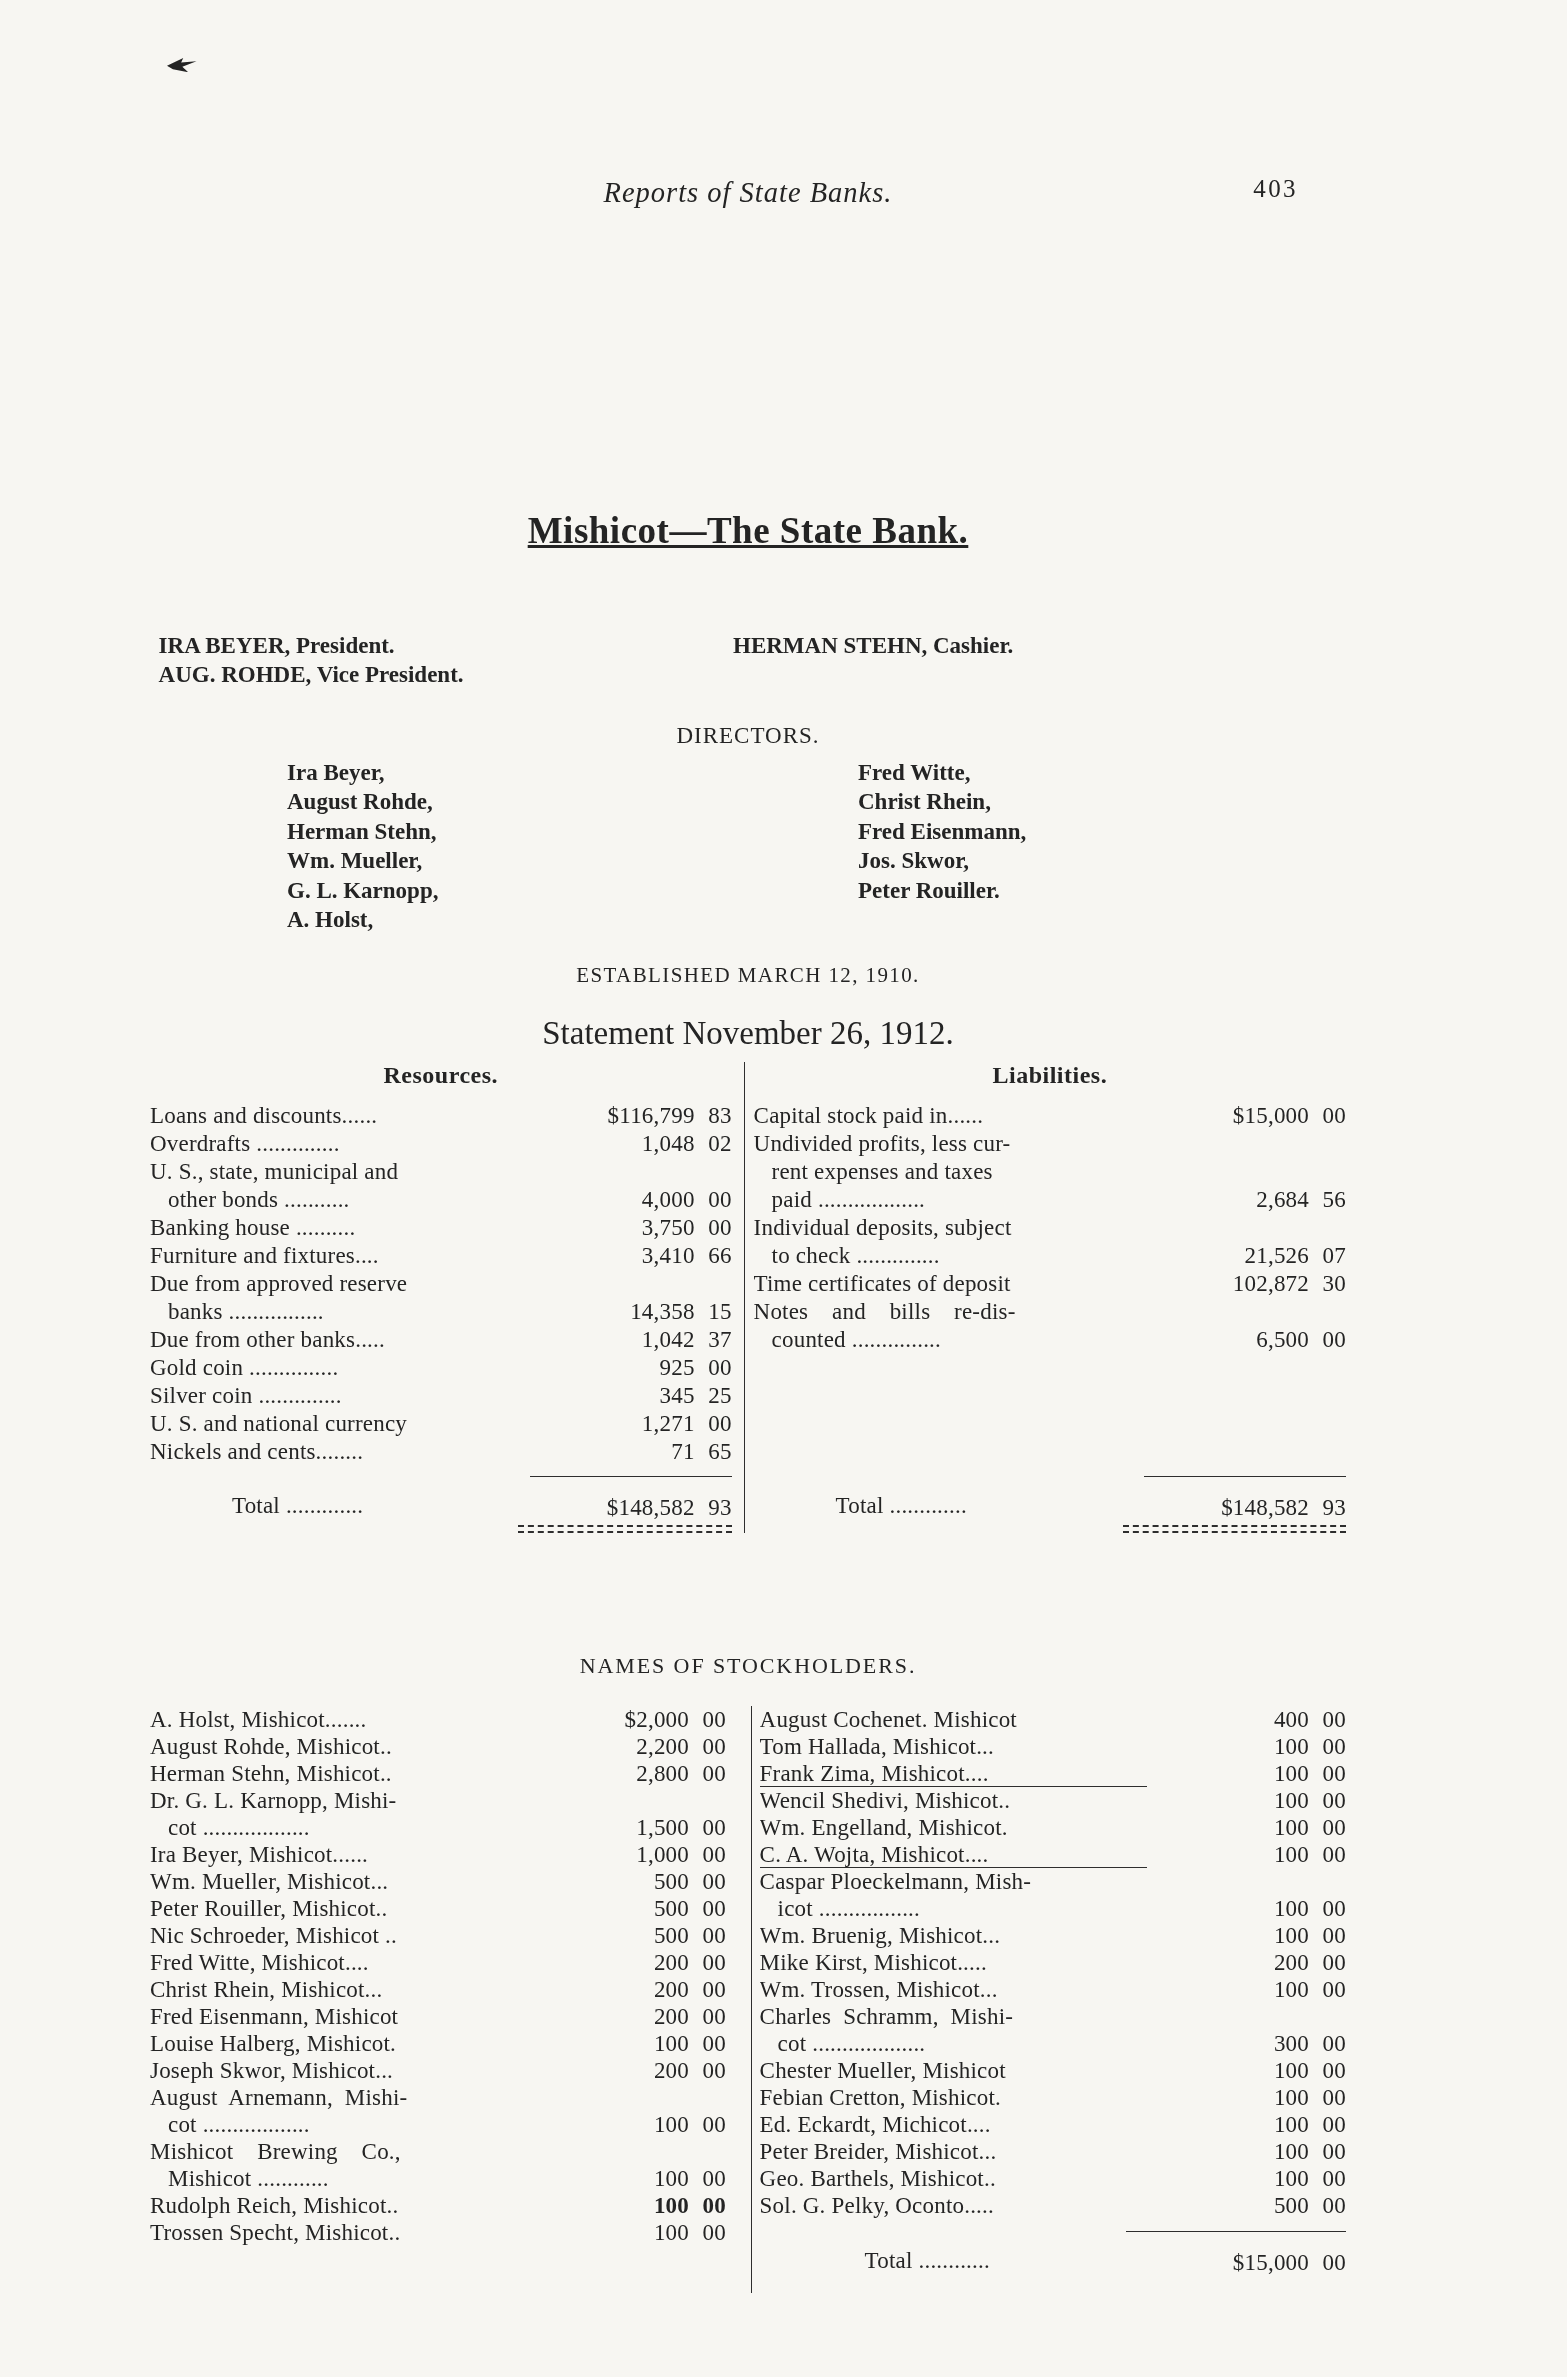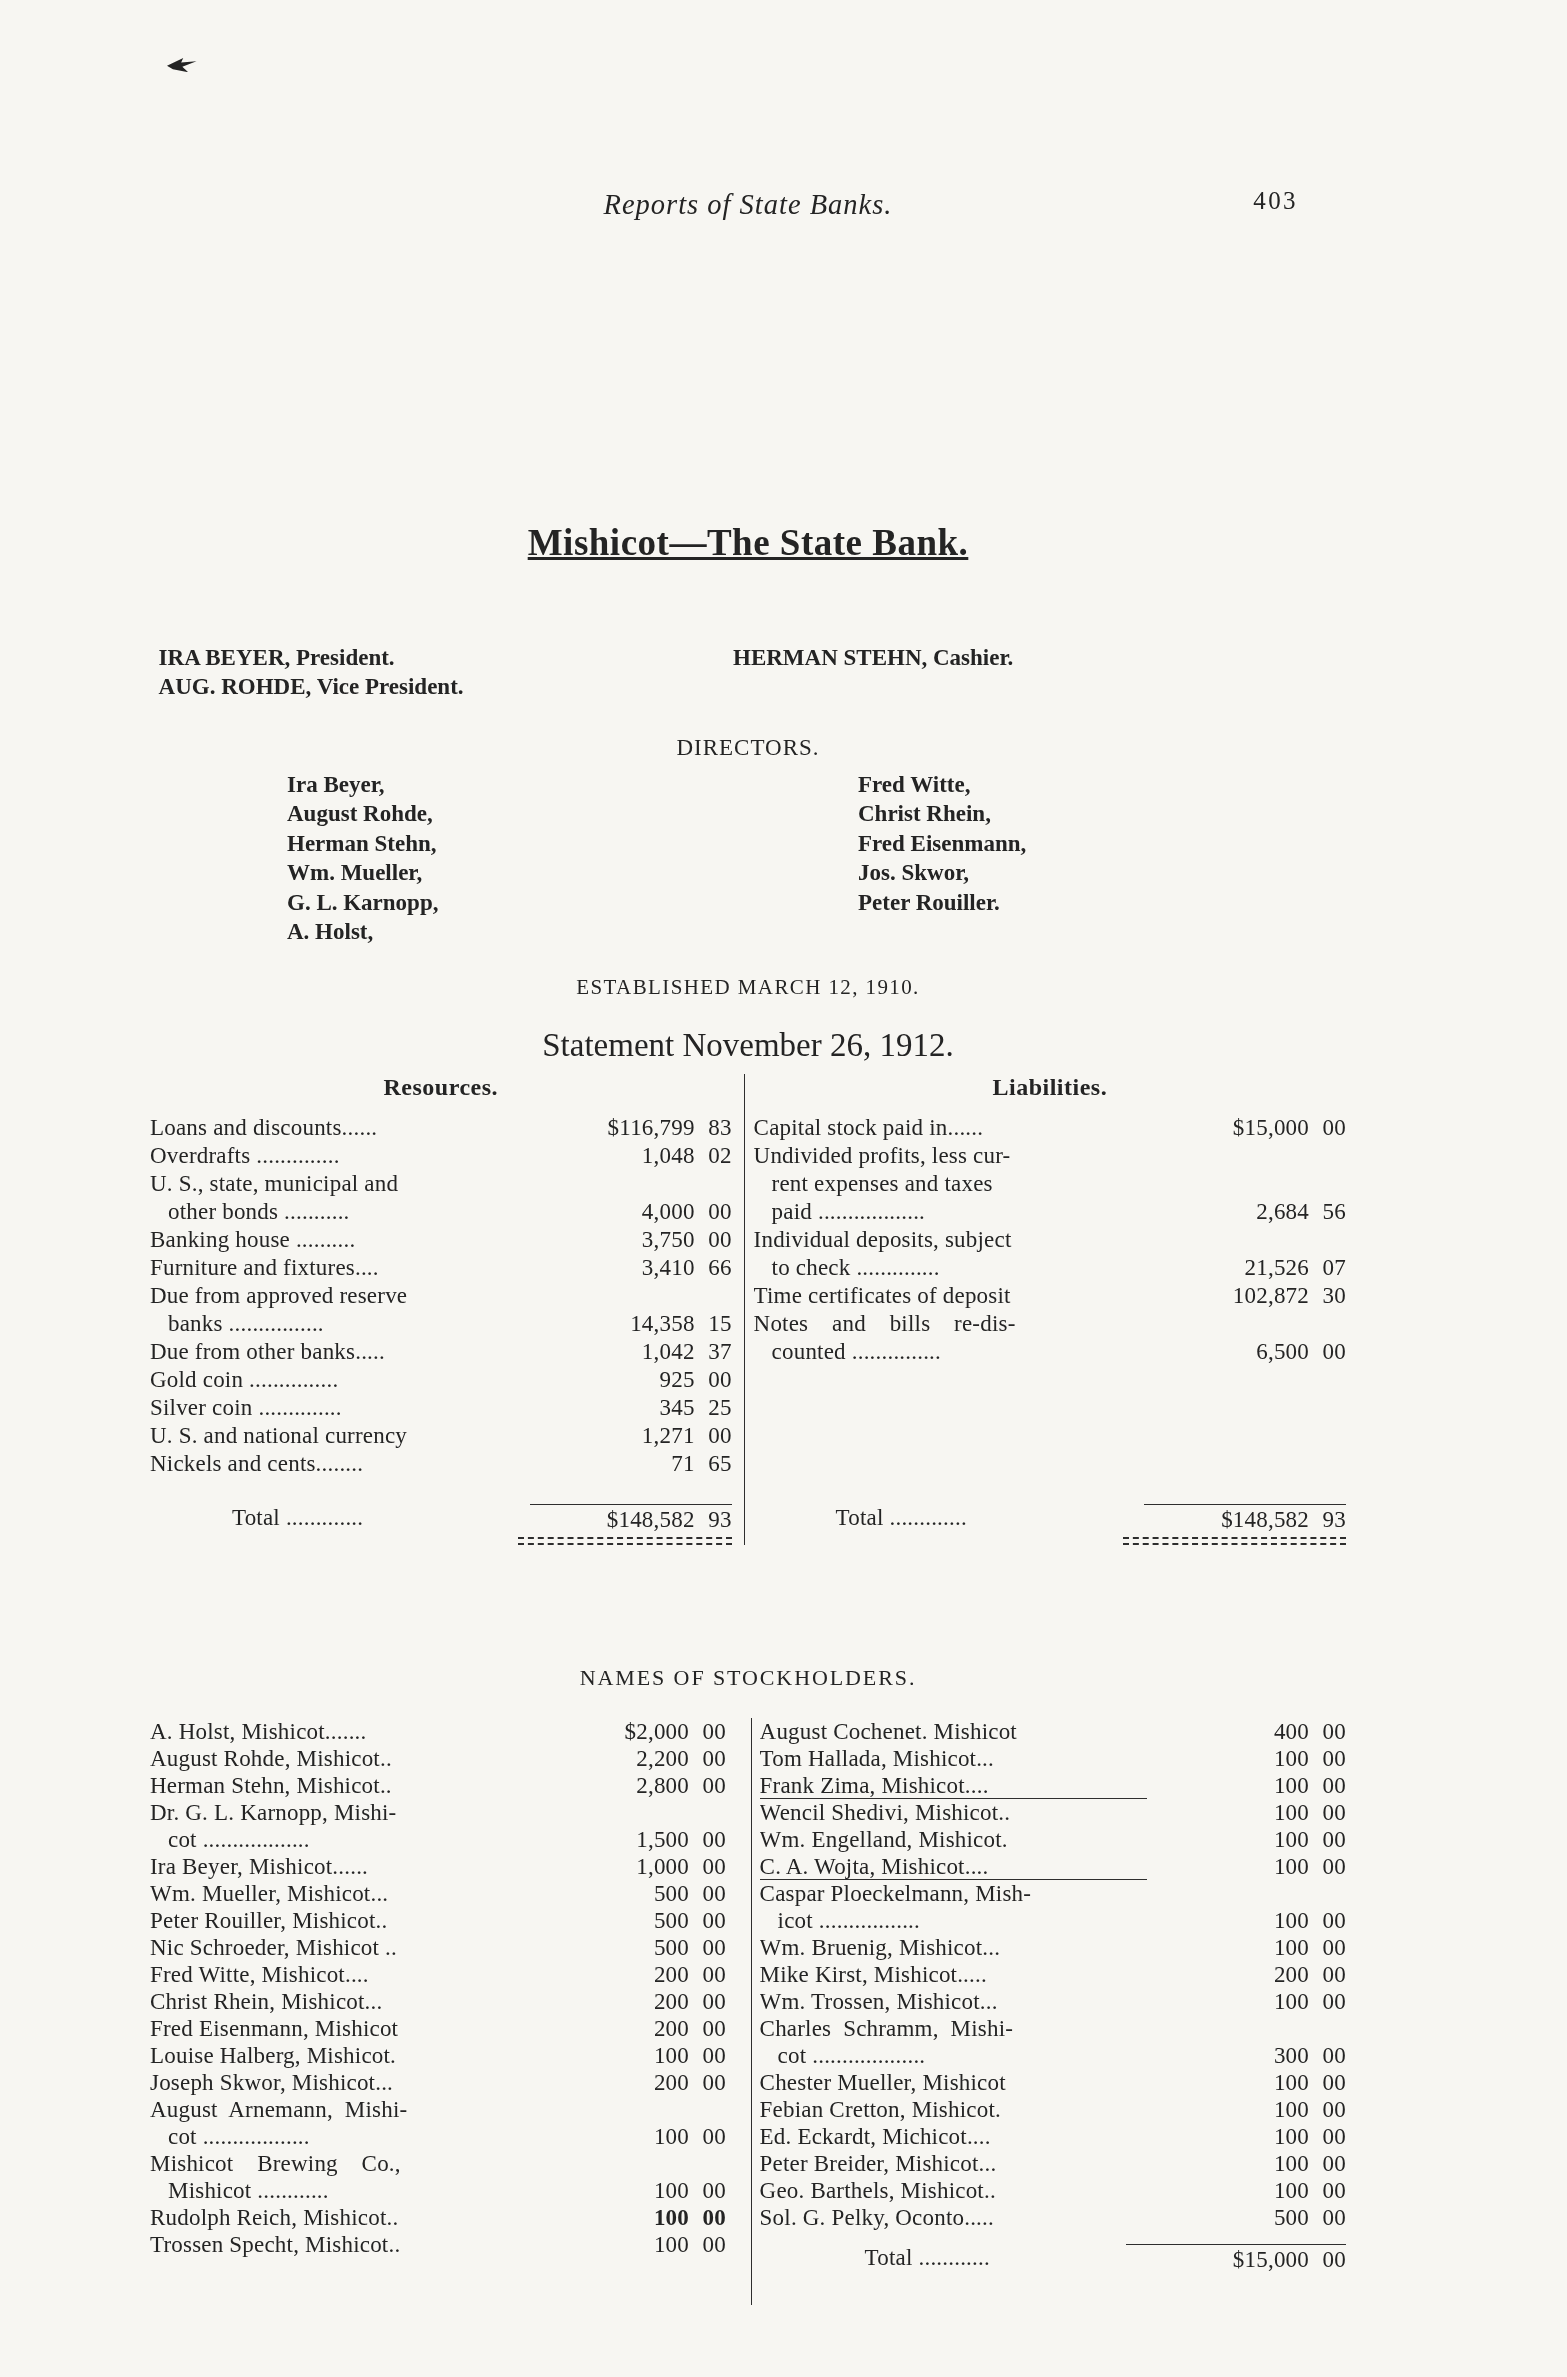--- a/index.html
+++ b/index.html
@@ -10,21 +10,21 @@
     color: var(--ink, #242424);
     font-family:"Liberation Serif","DejaVu Serif",serif;
     position:relative;
     overflow:hidden;
   }
   .ink-mark {
     position:absolute; left:167px; top:58px; width:29.5px; height:14.3px;
     background: var(--ink, #242424);
     clip-path: polygon(0 55%, 55% 0, 48% 32%, 100% 22%, 52% 62%, 72% 100%, 20% 78%);
   }
-  .wrap { position:absolute; left:150px; top:12px; width:1196px; }
+  .wrap { position:absolute; left:150px; top:0; width:1196px; }
 
   
   .running-header { margin-top:177px; position:relative; text-align:center; font-size:28.5px; }
   .rh-title { font-style:italic; letter-spacing:1px; }
   .rh-page { position:absolute; right:48px; top:-1.9px; font-size:25px; letter-spacing:2.4px; }
 
   
   .bank-title { margin-top:300px; text-align:center; font-size:37px; font-weight:bold; letter-spacing:0.5px;text-decoration:underline; }
 
   
@@ -55,21 +55,21 @@
   .row.indent .t { padding-left:18px; }
   .row.boldamt .d, .row.boldamt .c { font-weight:bold; }
   .row.rowrule::after {
     content:""; position:absolute; left:0; bottom:0.5px; width:66%;
     border-bottom:1px solid var(--rule, #2e2e2e);
   }
 
   .total-block { margin-top:auto; }
   .total-row { display:flex; align-items:flex-end; line-height:30px; letter-spacing:0.2px; }
   .total-row .t { flex:1; padding-left:82px; white-space:pre; }
-  .ta { display:flex; border-top:1.4px solid var(--rule, #2e2e2e); padding-top:2px; padding-left:22px; line-height:26px; }
+  .ta { display:flex; border-top:1.4px solid var(--rule, #2e2e2e); padding-top:18px; padding-left:22px; line-height:26px; }
   .ta .d { width:143px; text-align:right; white-space:pre; }
   .ta .c { width:37px; text-align:right; white-space:pre; }
   .double-rule {
     margin-top:3.8px; margin-left:auto; height:8.6px;
     border-top:2.4px dashed var(--rule, #2e2e2e);
     border-bottom:2.4px dashed var(--rule, #2e2e2e);
   }
   .st-left .double-rule { width:214px; }
   .st-right .double-rule { width:223px; }
 

